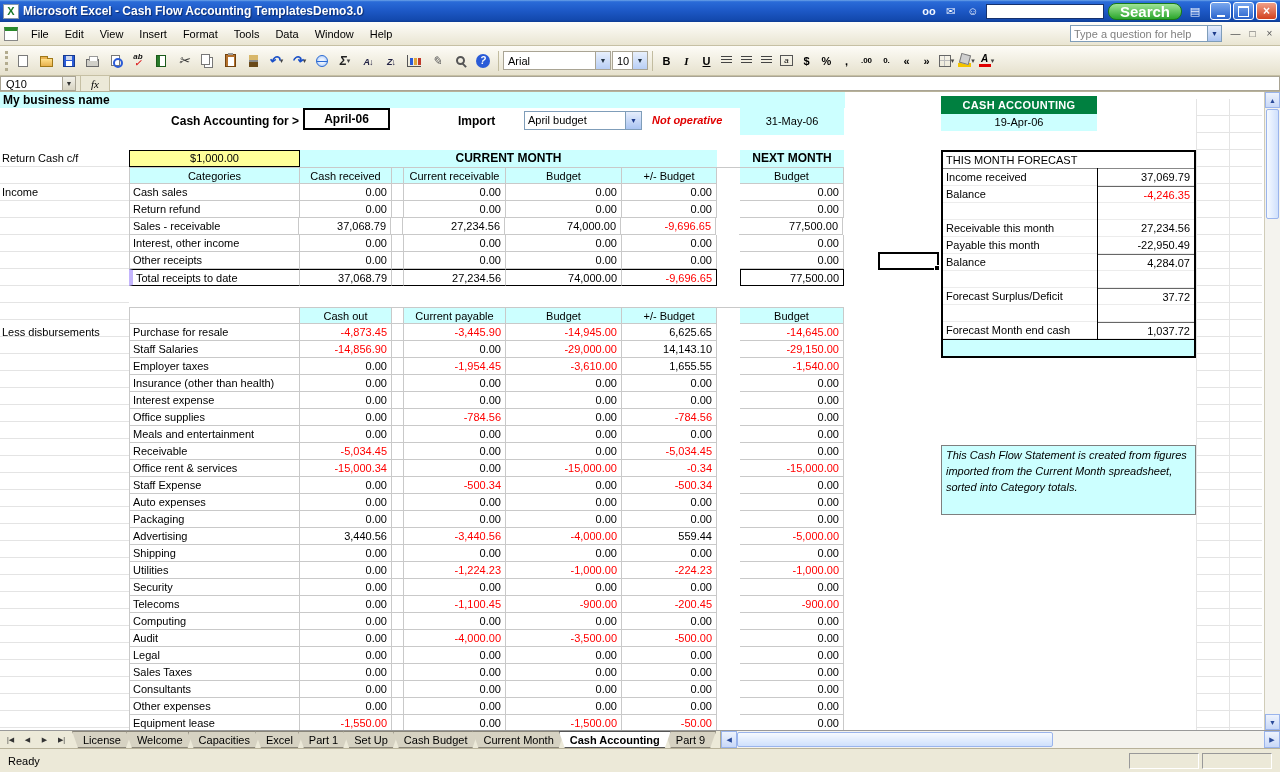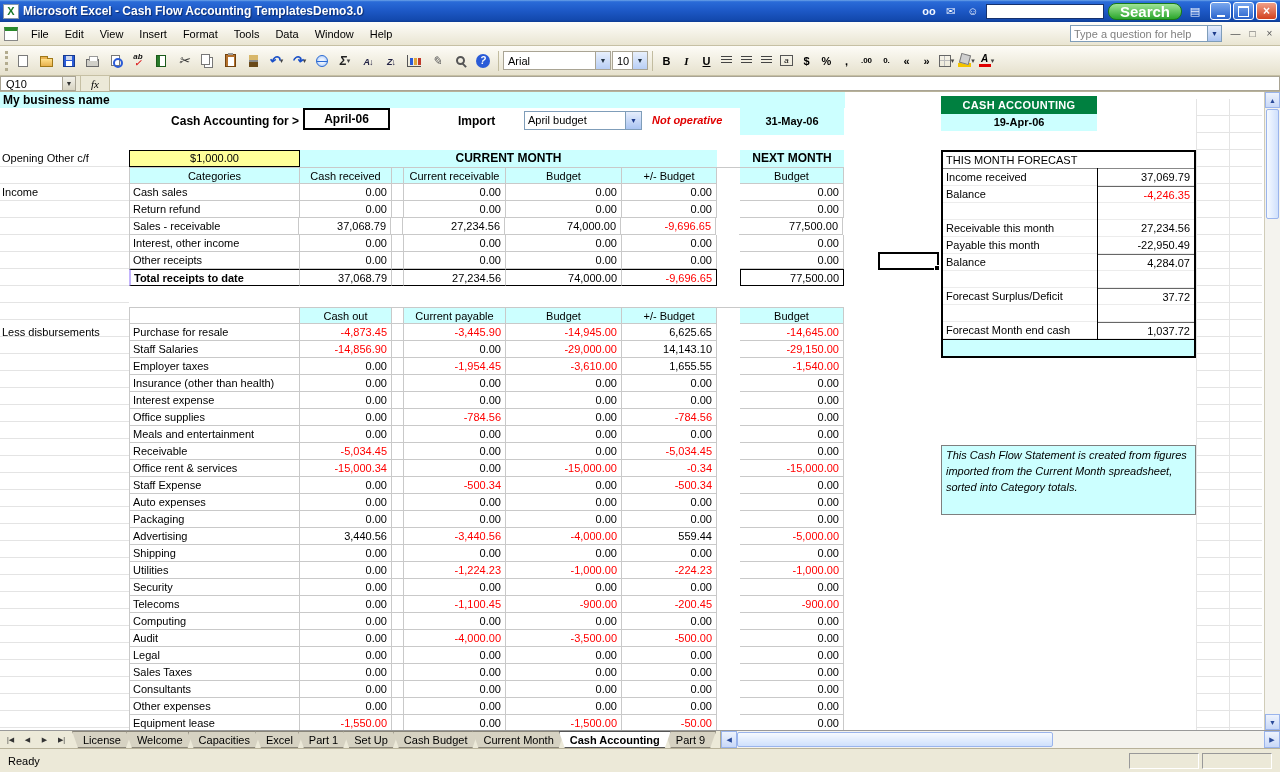--- a/index.html
+++ b/index.html
@@ -114,42 +114,42 @@
 
   
   .sheet{position:relative;background:#fff;height:638px;overflow:hidden;font-size:11px;flex:0 0 auto;}
   .abs{position:absolute;}
   .grid-left{background:repeating-linear-gradient(to bottom,transparent 0 16px,#e4e4e4 16px 17px);}
   .grid-right{background:repeating-linear-gradient(to bottom,transparent 0 16px,#e4e4e4 16px 17px),
               repeating-linear-gradient(to right,transparent 0 32px,#e4e4e4 32px 33px);border-left:1px solid #e4e4e4;}
   .band-cyan{background:var(--cyan);}
   .bname{font-weight:bold;font-size:12px;line-height:16px;padding-left:3px;display:inline-block;}
   .green-hdr{background:#008040;color:#fff;font-weight:bold;font-size:11px;text-align:center;line-height:18px;letter-spacing:.3px;}
-  .cyan-cell{background:var(--cyan);font-weight:bold;}
+  .cyan-cell{background:var(--cyan);}
   .ctr{text-align:center;}
   .bold12{font-weight:bold;font-size:12px;}
   .period-box{border:2px solid #000;background:#fff;font-weight:bold;font-size:12px;}
   .combo{background:#fff;border:1px solid #7f9db9;display:flex;align-items:center;}
   .combo-txt{flex:1;font-size:11px;padding-left:3px;line-height:17px;white-space:nowrap;overflow:hidden;}
   .combo-btn{width:16px;align-self:stretch;background:linear-gradient(#e6eefc,#aac4f2);border-left:1px solid #7f9db9;
     font-size:7px;display:flex;align-items:center;justify-content:center;color:#1c3a8a;}
   .note-red{color:#e00000;font-style:italic;font-weight:bold;font-size:11px;}
   .rowlbl{font-size:11px;height:17px;line-height:17px;white-space:nowrap;}
   .yellow-cell{background:#ffff99;border:1px solid #000;font-size:11px;}
 
   .trow{display:flex;}
   .tcell{height:17px;line-height:15px;padding-top:1px;font-size:11px;background:#fff;
     border-right:1px solid var(--grid);border-bottom:1px solid var(--grid);white-space:nowrap;overflow:hidden;}
   .tcell.num{text-align:right;padding-right:4px;}
   .tcell.c0{padding-left:3px;border-left:1px solid var(--grid);}
   .tcell.gapB{background:transparent;border:none;}
   .tcell.cyan{background:var(--cyan);}
   .tcell.head{text-align:center;padding-left:0;padding-right:0;border-top:1px solid var(--grid);}
   .trow.total .tcell:not(.gapB){border-top:1px solid #000;border-bottom:1px solid #000;}
-  .trow.total .c0{border-left:2px solid #c4b5fd;font-weight:bold;}
+  .trow.total .c0{border-left:4px solid #c4b5fd;}
   .trow.total .c5{border-right:1px solid #000;}
   .trow.total .c7{border-left:1px solid #000;border-right:1px solid #000;}
   .neg{color:var(--neg);}
 
   .forecast{border:2px solid #000;background:#fff;}
   .f-title{height:17px;line-height:17px;padding-left:3px;font-size:11px;border-bottom:1px solid #888;}
   .frow{height:17px;display:flex;position:relative;font-size:11px;border-bottom:1px solid #ececec;}
   .frow:not(.strip)::after{content:"";position:absolute;left:154px;top:-1px;bottom:-1px;width:1px;background:#000;}
   .frow .flbl{width:154px;line-height:16px;padding-left:3px;white-space:nowrap;overflow:hidden;}
   .frow .fval{flex:1;text-align:right;line-height:16px;padding-right:4px;}
@@ -391,21 +391,21 @@
     <div class="abs bold12" style="left:129px;top:22px;width:170px;text-align:right;">Cash Accounting for &gt;</div>
     <div class="abs period-box ctr" style="left:303px;top:16px;width:87px;height:22px;line-height:18px;">April-06</div>
     <div class="abs bold12" style="left:458px;top:22px;">Import</div>
     <div class="abs combo" style="left:524px;top:19px;width:118px;height:19px;">
       <span class="combo-txt">April budget</span>
       <span class="combo-btn">▼</span>
     </div>
     <div class="abs note-red" style="left:652px;top:22px;">Not operative</div>
     <div class="abs cyan-cell ctr" style="left:740px;top:16px;width:104px;height:27px;line-height:27px;">31-May-06</div>
 
-    <div class="abs rowlbl" style="left:2px;top:58px;">Opening Other c/f</div>
+    <div class="abs rowlbl" style="left:2px;top:58px;">Return Cash c/f</div>
     <div class="abs yellow-cell ctr" style="left:129px;top:58px;width:171px;height:17px;line-height:15px;">$1,000.00</div>
     <div class="abs cyan-cell ctr bold12" style="left:300px;top:58px;width:417px;height:17px;line-height:17px;">CURRENT MONTH</div>
     <div class="abs cyan-cell ctr bold12" style="left:740px;top:58px;width:104px;height:17px;line-height:17px;">NEXT MONTH</div>
 
     <div class="abs rowlbl" style="left:2px;top:92px;">Income</div>
     <div class="abs rowlbl" style="left:2px;top:232px;">Less disbursements</div>
 
     <div id="incomeHead" class="abs" style="left:129px;top:75px;">
         <div class="trow">
           <div class="tcell c0 head cyan" style="width: 171px;">Categories</div>

